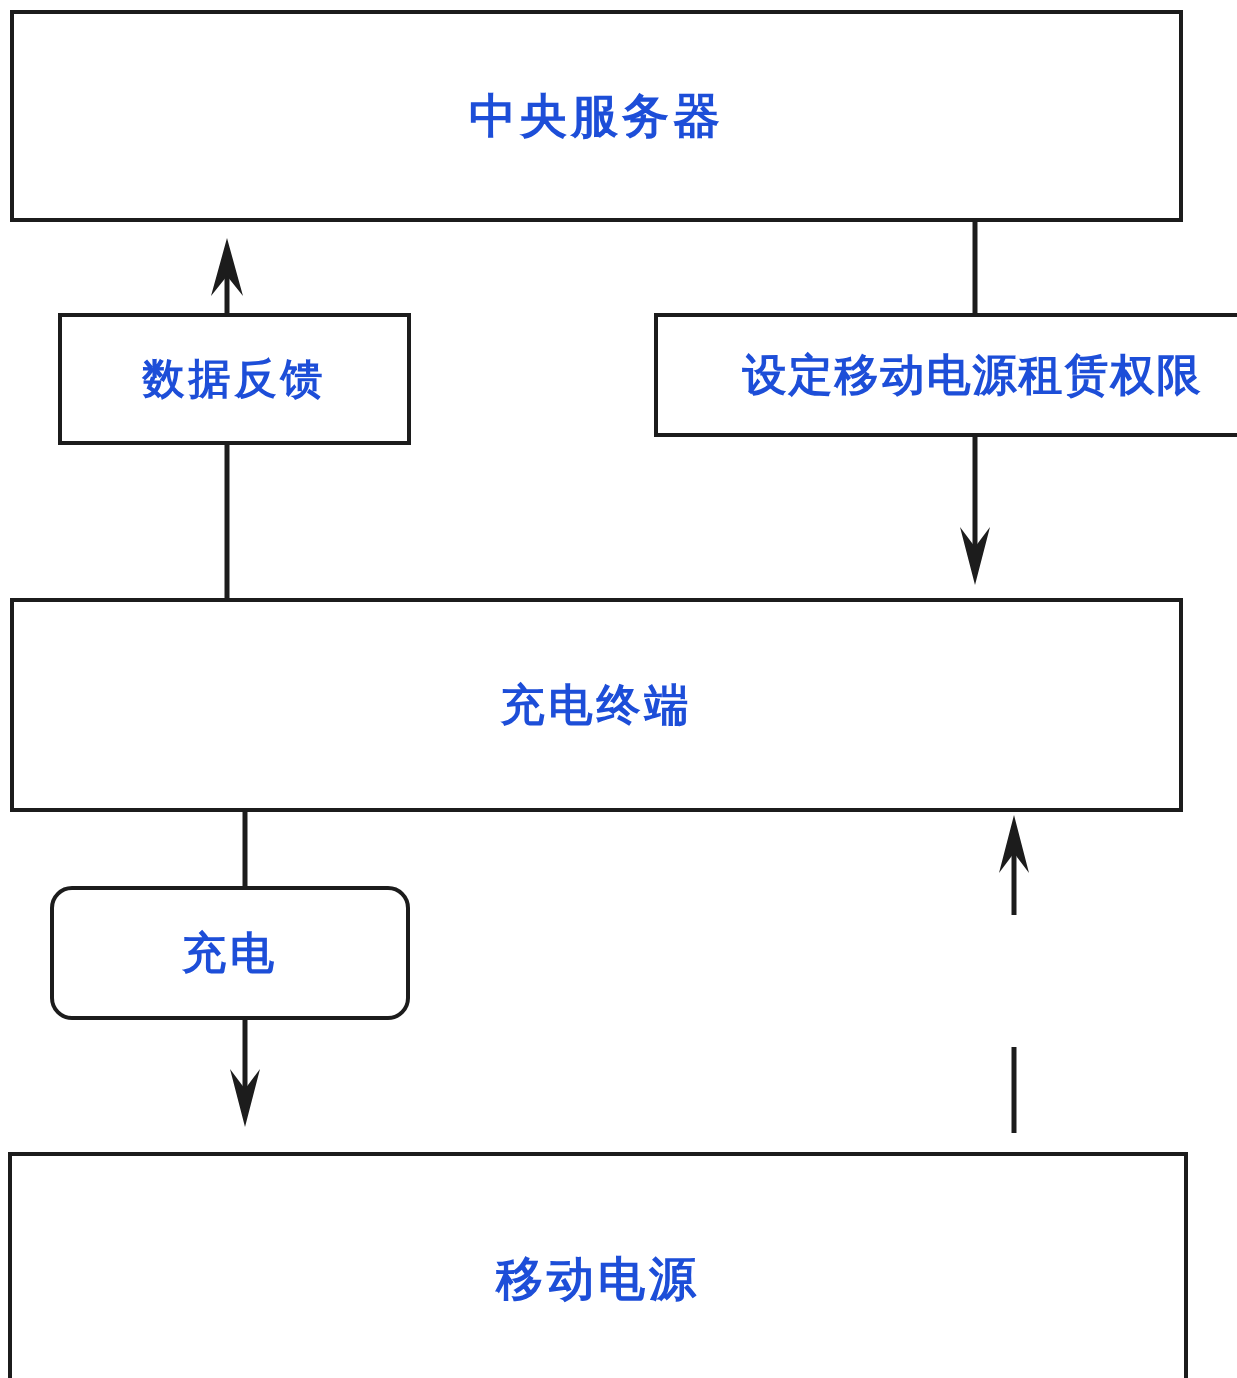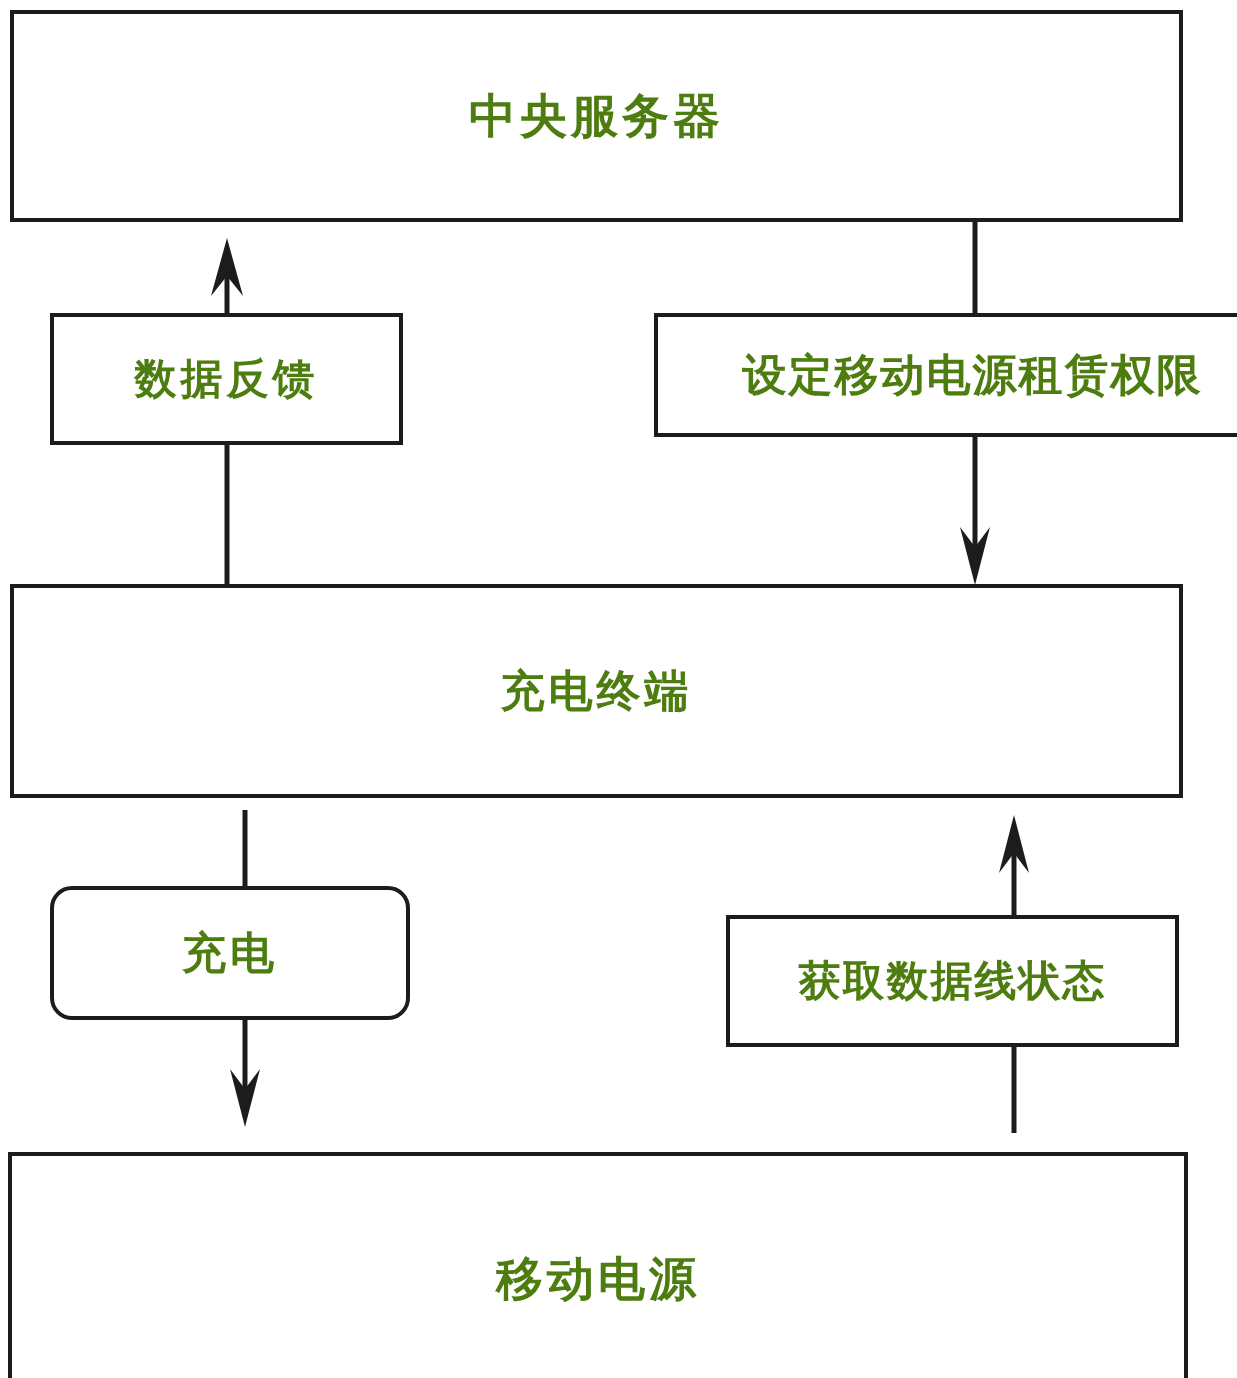--- a/index.html
+++ b/index.html
@@ -25,34 +25,34 @@
   }
   .node {
     position: absolute;
     background: #ffffff;
     border: 4px solid #1c1c1c;
     box-sizing: border-box;
     display: flex;
     align-items: center;
     justify-content: center;
     text-align: center;
-    color: #4d7c0f;
+    color: #1d4ed8;
     font-weight: bold;
     letter-spacing: 4px;
     z-index: 2;
   }
   .node span { display: inline-block; }
 
   
   .node-central-server   { left: 10px;  top: 10px;   width: 1173px; height: 212px; font-size: 47px; }
-  .node-charging-terminal{ left: 10px;  top: 584px;  width: 1173px; height: 214px; font-size: 44px; }
+  .node-charging-terminal{ left: 10px;  top: 598px;  width: 1173px; height: 214px; font-size: 44px; }
   .node-power-bank       { left: 8px;   top: 1152px; width: 1180px; height: 254px; font-size: 47px; }
 
   
-  .node-data-feedback        { left: 50px;  top: 313px; width: 353px; height: 132px; font-size: 42px; }
+  .node-data-feedback        { left: 58px;  top: 313px; width: 353px; height: 132px; font-size: 42px; }
   .node-set-rental-permission{ left: 654px; top: 313px; width: 637px; height: 124px; font-size: 44px; letter-spacing: 2px; align-items: center; }
   .node-charging             { left: 50px;  top: 886px; width: 360px; height: 134px; font-size: 44px; border-radius: 22px; }
   .node-get-cable-status     { left: 726px; top: 915px; width: 453px; height: 132px; font-size: 42px; letter-spacing: 2px; }
 </style>
 </head>
 <body>
 
 <div class="canvas">
 
   <svg class="connectors" viewBox="0 0 1237 1378" xmlns="http://www.w3.org/2000/svg">
@@ -91,21 +91,18 @@
   </div>
 
   <div class="node node-charging-terminal">
     <span>充电终端</span>
   </div>
 
   <div class="node node-charging">
     <span>充电</span>
   </div>
 
-  <div class="node node-get-cable-status">
-    <span>获取数据线状态</span>
-  </div>
 
   <div class="node node-power-bank">
     <span>移动电源</span>
   </div>
 
 </div>
 
 </body></html>

